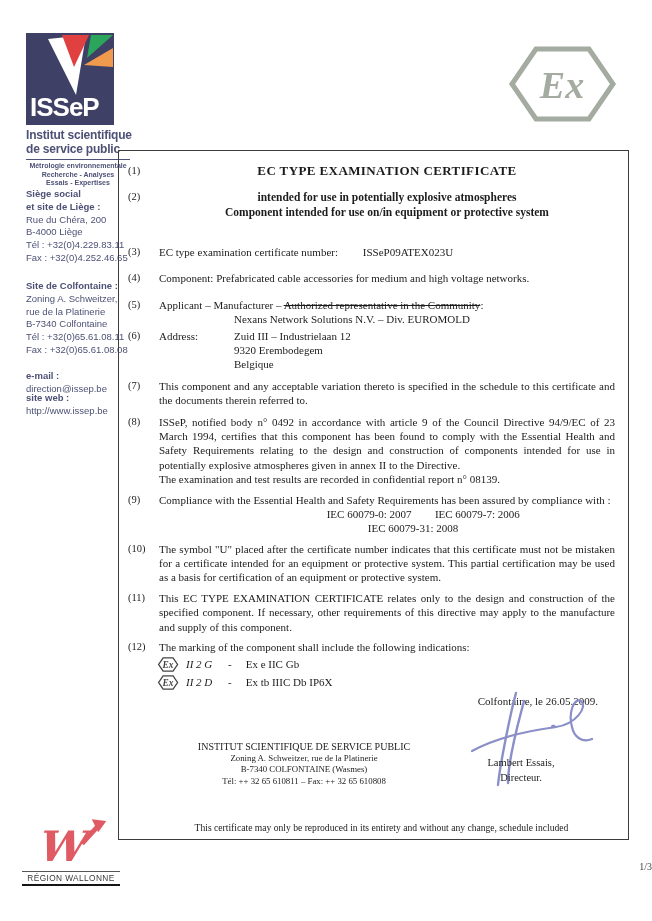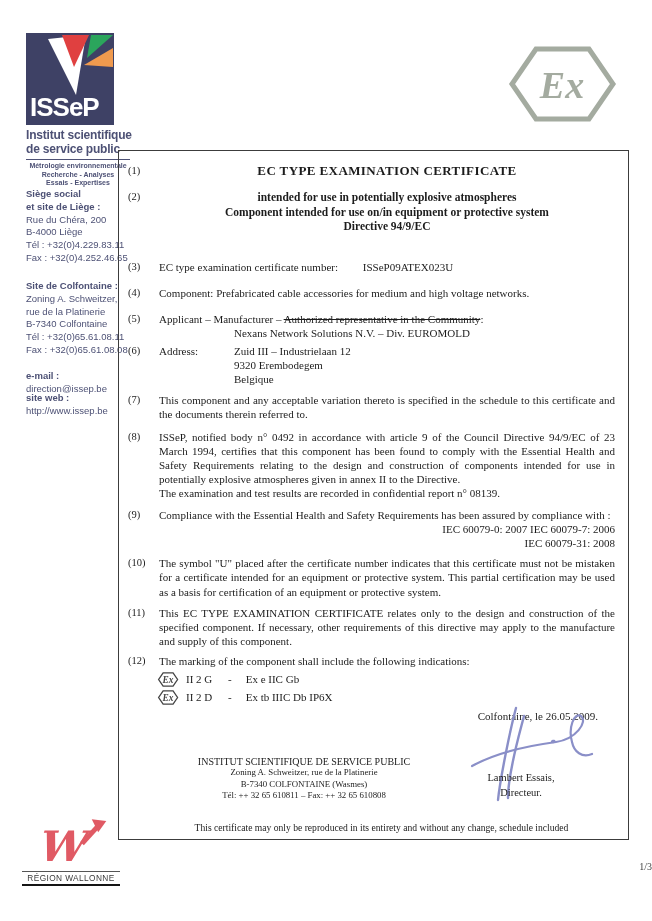--- a/index.html
+++ b/index.html
@@ -36,25 +36,25 @@
   .ibody{flex:1;font-size:11px;line-height:14.2px;text-align:justify;}
   .ctr{text-align:center;font-weight:bold;}
   .title1{font-size:13px;letter-spacing:.4px;}
   .title2{font-size:11.5px;line-height:14.5px;}
   .nojust{text-align:left;}
   .certno{font-weight:normal;margin-left:22px;}
   .struck{text-decoration:line-through;}
   .company{margin-left:75px;}
   .addr-flex{display:flex;text-align:left;}
   .addr-flex .albl{width:75px;flex:none;}
-  .stds{margin-left:52px;text-align:right;}
+  .stds{margin-left:52px;text-align:center;}
   .stds .c1{display:inline-block;width:126px;}
   .mark-row{display:flex;align-items:center;text-align:left;margin-top:3px;margin-left:-2px;}
   .mark-row svg{margin-right:7px;}
-  .mark-row .mcode{width:42px;}
+  .mark-row .mcode{width:42px;font-style:italic;}
   .mark-row .mdesc{margin-left:14px;}
   .date-row{text-align:right;padding-right:30px;font-size:11px;}
   .bottom-area{position:relative;height:88px;margin-top:4px;}
   .inst{position:absolute;left:30px;top:30px;width:310px;text-align:center;line-height:11.5px;}
   .inst .il1{font-size:10px;}
   .inst .il{font-size:8.8px;}
   .sig-svg{position:absolute;right:14px;top:-24px;}
   .signer{position:absolute;right:42px;top:44px;width:130px;text-align:center;font-size:10.5px;line-height:15px;}
   .box-footer{position:absolute;bottom:6px;left:16px;right:0;text-align:center;font-size:9.6px;}
   .page-num{position:absolute;top:861px;left:0;right:0;text-align:right;
@@ -135,21 +135,20 @@
   <div class="item m14">
     <div class="inum">(1)</div>
     <div class="ibody ctr title1">EC TYPE EXAMINATION CERTIFICATE</div>
   </div>
 
   <div class="item m13">
     <div class="inum">(2)</div>
     <div class="ibody ctr title2">
       <div>intended for use in potentially explosive atmospheres</div>
       <div>Component intended for use on/in equipment or protective system</div>
-      <div>Directive 94/9/EC</div>
     </div>
   </div>
 
   <div class="item m26">
     <div class="inum">(3)</div>
     <div class="ibody nojust">
       <span>EC type examination certificate number:</span>
       <span class="certno">ISSeP09ATEX023U</span>
     </div>
   </div>

